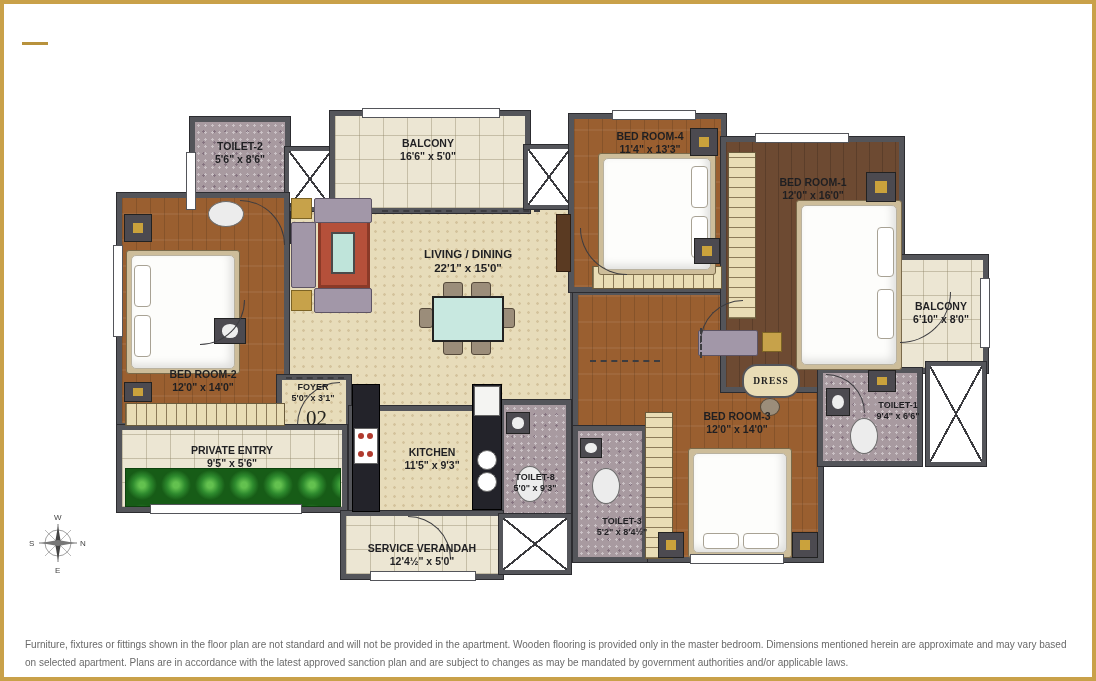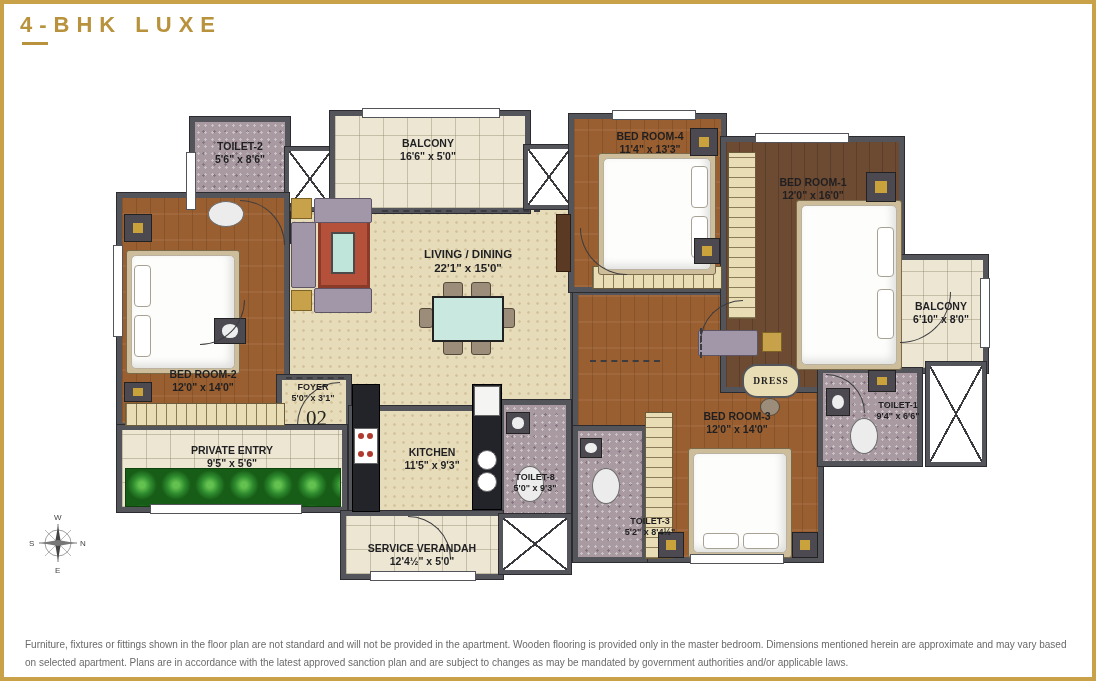--- a/index.html
+++ b/index.html
@@ -77,21 +77,20 @@
 
   .disclaimer{position:absolute;left:25px;top:636px;width:1048px;z-index:10;
       color:#6a6a6a;font-size:10px;line-height:1.75;}
   .compass{position:absolute;left:28px;top:510px;z-index:10;}
 </style>
 </head>
 <body>
 
 <div class="canvas">
   <div class="frame"></div>
-  <div class="title">4-BHK LUXE</div>
   <div class="title-underline"></div>
 
   <div class="room marble" style="left:285px;top:177px;width:290px;height:255px;z-index:1;"></div>
   <div class="room wood" style="left:573px;top:290px;width:250px;height:272px;z-index:1;"></div>
 
   <div class="room speckle" style="left:190px;top:117px;width:100px;height:126px;z-index:2;"></div>
   <div class="room shaft" style="left:285px;top:147px;width:50px;height:64px;z-index:2;"></div>
   <div class="room tile" style="left:330px;top:111px;width:200px;height:102px;z-index:2;"></div>
   <div class="room shaft" style="left:524px;top:145px;width:50px;height:64px;z-index:2;"></div>
   <div class="room wood" style="left:569px;top:114px;width:157px;height:178px;z-index:2;"></div>
@@ -234,21 +233,21 @@
     <span>FOYER</span><span class="dim">5'0" x 3'1"</span></div>
   <div class="unit-no" style="left:306px;top:406px;">02</div>
   <div class="lbl" style="left:172px;top:444px;width:120px;">
     <span>PRIVATE ENTRY</span><span class="dim">9'5" x 5'6"</span></div>
   <div class="lbl" style="left:392px;top:446px;width:80px;">
     <span>KITCHEN</span><span class="dim">11'5" x 9'3"</span></div>
   <div class="lbl lbl-sm" style="left:500px;top:472px;width:70px;">
     <span>TOILET-8</span><span class="dim">5'0" x 9'3"</span></div>
   <div class="lbl" style="left:360px;top:542px;width:124px;">
     <span>SERVICE VERANDAH</span><span class="dim">12'4½" x 5'0"</span></div>
-  <div class="lbl lbl-sm" style="left:578px;top:516px;width:88px;padding-left:28px;">
+  <div class="lbl lbl-sm" style="left:578px;top:516px;width:88px;">
     <span>TOILET-3</span><span class="dim">5'2" x 8'4½"</span></div>
   <div class="lbl" style="left:682px;top:410px;width:110px;">
     <span>BED ROOM-3</span><span class="dim">12'0" x 14'0"</span></div>
   <div class="lbl lbl-sm" style="left:860px;top:400px;width:76px;">
     <span>TOILET-1</span><span class="dim">9'4" x 6'6"</span></div>
 
   <svg class="compass" width="60" height="66" viewBox="0 0 60 66">
     <circle cx="30" cy="33" r="13" fill="none" stroke="#888" stroke-width="0.8"></circle>
     <line x1="30" y1="14" x2="30" y2="52" stroke="#555" stroke-width="0.8"></line>
     <line x1="11" y1="33" x2="49" y2="33" stroke="#555" stroke-width="0.8"></line>

